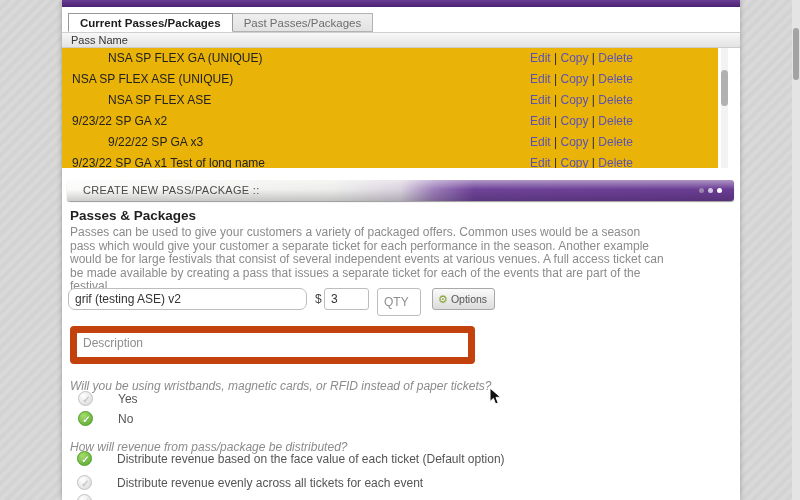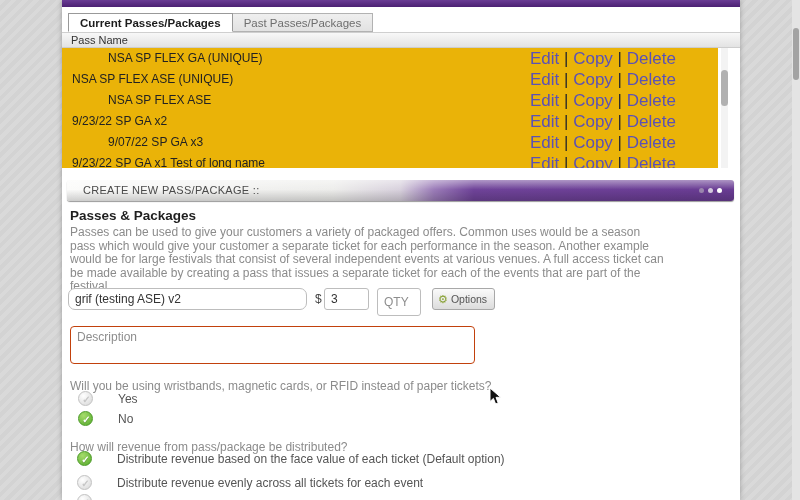--- a/index.html
+++ b/index.html
@@ -44,21 +44,21 @@
   
   .rows-clip {
     position:absolute; left:0; top:48px; width:656px; height:120px; overflow:hidden;
   }
   .trow {
     height:21px; line-height:21px; font-size:12px; color:#222;
     position:relative; background:#eab308; white-space:nowrap;
   }
   .trow.alt { background:#eab308;padding-left:36px; }
   .rname { padding-left:10px; }
-  .racts { position:absolute; left:468px; top:0; font-size:17px; }
+  .racts { position:absolute; left:468px; top:0; font-size:12px; }
   .racts a { color:#5b51b5; text-decoration:none; cursor:pointer; }
   .racts b { color:#2a2a2a; font-weight:normal; }
   
   .tbl-sb-track {
     position:absolute; left:659px; top:48px; width:7px; height:120px; background:#f3f3f3;
   }
   .tbl-sb-thumb {
     position:absolute; left:0; top:22px; width:7px; height:36px;
     background:#b1b1b1; border-radius:4px;
   }
@@ -96,24 +96,24 @@
   .options-btn {
     position:absolute; left:370px; top:288px; height:22px; padding:0 7px 0 5px;
     background:linear-gradient(180deg,#fafafa,#dcdcdc);
     border:1px solid #a8a8a8; border-radius:3px; font-size:10.5px; color:#555;
     display:flex; align-items:center; gap:3px; cursor:pointer;
     font-family:"Liberation Sans",sans-serif;
   }
   .gear { font-size:11px; color:#87a032; line-height:1; }
   .desc-area {
     position:absolute; left:8px; top:326px; width:405px; height:38px;
-    border:1px solid #c2410c; border-radius:4px; resize:none;
+    border:7px solid #c2410c; border-radius:4px; resize:none;
     font-family:"Liberation Sans",sans-serif; font-size:12px; color:#333; padding:3px 6px;
   }
-  .question { position:absolute; font-size:12px; color:#8b8b8b; left:8px; }
+  .question { position:absolute; font-size:12px; color:#8b8b8b; left:8px;font-style:italic; }
   .q1 { top:379px; } .q2 { top:440px; }
   .radio-row { position:absolute; display:flex; align-items:center; gap:25px; cursor:pointer; }
   .check {
     width:15px; height:15px; border-radius:50%; flex:0 0 15px;
     background:radial-gradient(circle at 35% 30%, #ffffff, #d6d6d6);
     border:1px solid #c2c2c2; position:relative;
   }
   .check::after {
     content:"\2713"; position:absolute; left:0; top:0; width:15px; height:15px;
     font-size:10px; font-weight:bold; line-height:15px; text-align:center; color:#c6c6c6;
@@ -162,21 +162,21 @@
         <span class="rname">NSA SP FLEX ASE</span>
         <span class="racts"><a>Edit</a><b> | </b><a>Copy</a><b> | </b><a>Delete</a></span>
       </div>
 
       <div class="trow">
         <span class="rname">9/23/22 SP GA x2</span>
         <span class="racts"><a>Edit</a><b> | </b><a>Copy</a><b> | </b><a>Delete</a></span>
       </div>
 
       <div class="trow alt">
-        <span class="rname">9/07/22 SP GA x3</span>
+        <span class="rname">9/22/22 SP GA x3</span>
         <span class="racts"><a>Edit</a><b> | </b><a>Copy</a><b> | </b><a>Delete</a></span>
       </div>
 
       <div class="trow">
         <span class="rname">9/23/22 SP GA x1 Test of long name</span>
         <span class="racts"><a>Edit</a><b> | </b><a>Copy</a><b> | </b><a>Delete</a></span>
       </div>
     </div>
 
   <div class="tbl-sb-track">

